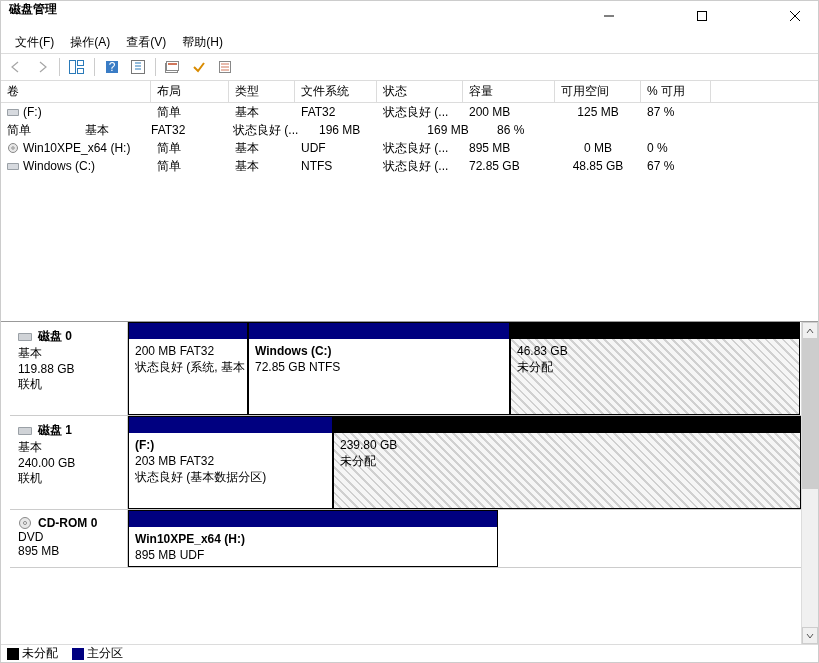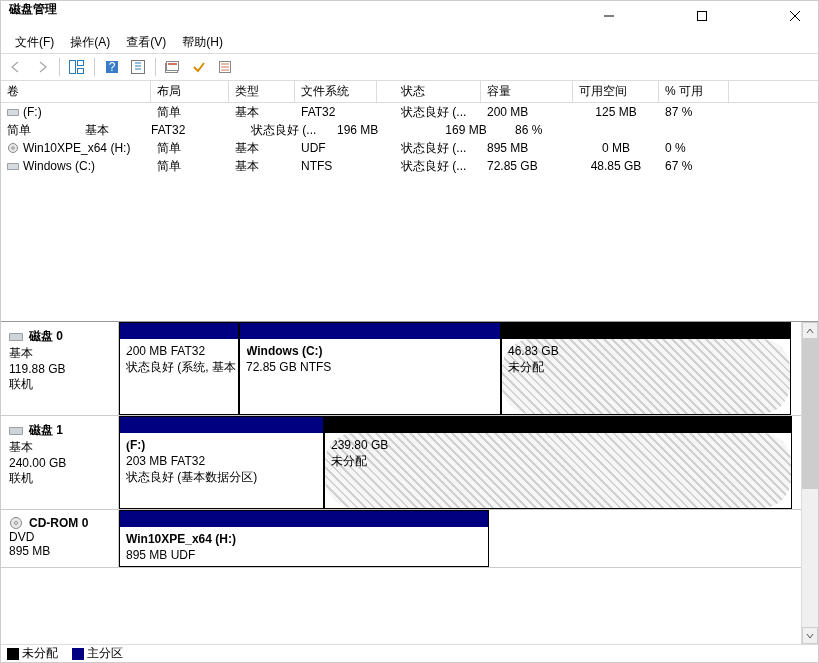--- a/index.html
+++ b/index.html
@@ -14,34 +14,34 @@
 .toolbar { height: 28px; border-top: 1px solid #dcdcdc; border-bottom: 1px solid #dcdcdc; display: flex; align-items: center; padding: 0 4px; gap: 4px; }
 .toolsep { width: 1px; height: 18px; background: #ccc; margin: 0 2px; }
 .toolbtn { width: 22px; height: 22px; border: 1px solid transparent; display: flex; align-items: center; justify-content: center; }
 .toolbtn.disabled { opacity: 0.35; }
 .list-header { display: flex; height: 22px; background: #fff; border-bottom: 1px solid #dcdcdc; }
 .list-header > div { border-right: 1px solid #dcdcdc; padding: 2px 6px; display:flex; align-items:center; overflow:hidden; white-space:nowrap; }
 .list-row { display: flex; height: 18px; align-items: center; }
 .list-row > div { padding: 0 6px; overflow: hidden; white-space: nowrap; }
 .list-row .iconcell { display:flex; align-items:center; gap:4px; }
 .c-vol { width: 150px; } .c-layout { width: 78px; } .c-type { width: 66px; } .c-fs { width: 82px; }
-.c-status { width: 86px; margin-left: 18px; } .c-cap { width: 92px; } .c-free { width: 86px; text-align: center; } .c-pct { width: 70px; }
+.c-status { width: 86px; } .c-cap { width: 92px; } .c-free { width: 86px; text-align: center; } .c-pct { width: 70px; }
 .upper { height: 240px; overflow: hidden; }
-.lower { flex: 1; display:flex; border-top: 1px solid #999; position: relative; }
+.lower { flex: 1; display:flex; border-top: 1px solid #999; position: relative; padding-left: 9px; }
 .lower-scroll { flex:1; overflow:hidden; }
 .vscroll { width: 17px; background: #f0f0f0; border-left:1px solid #dcdcdc; display:flex; flex-direction:column; }
 .vscroll .arrow { height:17px; background:#f0f0f0; border:1px solid #cdcdcd; display:flex; align-items:center; justify-content:center; }
 .vscroll .thumb { margin:0; background:#cdcdcd; }
 .disk-row { height: 94px; border-bottom: 1px solid #ccc; display:flex; }
 .disk-label { width: 118px; padding: 6px 8px; background:#fff; border-right:1px solid #ccc; }
 .disk-label .hdr { display:flex; align-items:center; gap:6px; font-weight:bold; }
 .disk-map { flex:1; display:flex; padding:0; position:relative; }
 .part { border:1px solid #000; margin: 0; display:flex; flex-direction:column; overflow:hidden; }
 .part .band { height: 16px; }
-.part .body { flex:1; padding: 4px 6px; line-height:1.35; overflow:hidden; white-space:nowrap;border-radius:29px; }
+.part .body { flex:1; padding: 4px 6px; line-height:1.35; overflow:hidden; white-space:nowrap; }
 .part.primary .band { background: #000080; }
 .part.unalloc .band { background: #000; }
 .part.hatched .body { background: repeating-linear-gradient(45deg,#f6f6f6 0 4px,#d0d0d0 4px 6px); }
 .legend { height: 18px; border-top:1px solid #dcdcdc; display:flex; align-items:center; padding:0 6px; gap:14px; }
 .legend .sw { width:12px; height:12px; display:inline-block; vertical-align:middle; margin-right:3px; }
 .drive-icon { width:12px; height:10px; }
 .disk-icon { width:14px; height:12px; }
 </style>
 </head>
 <body>

